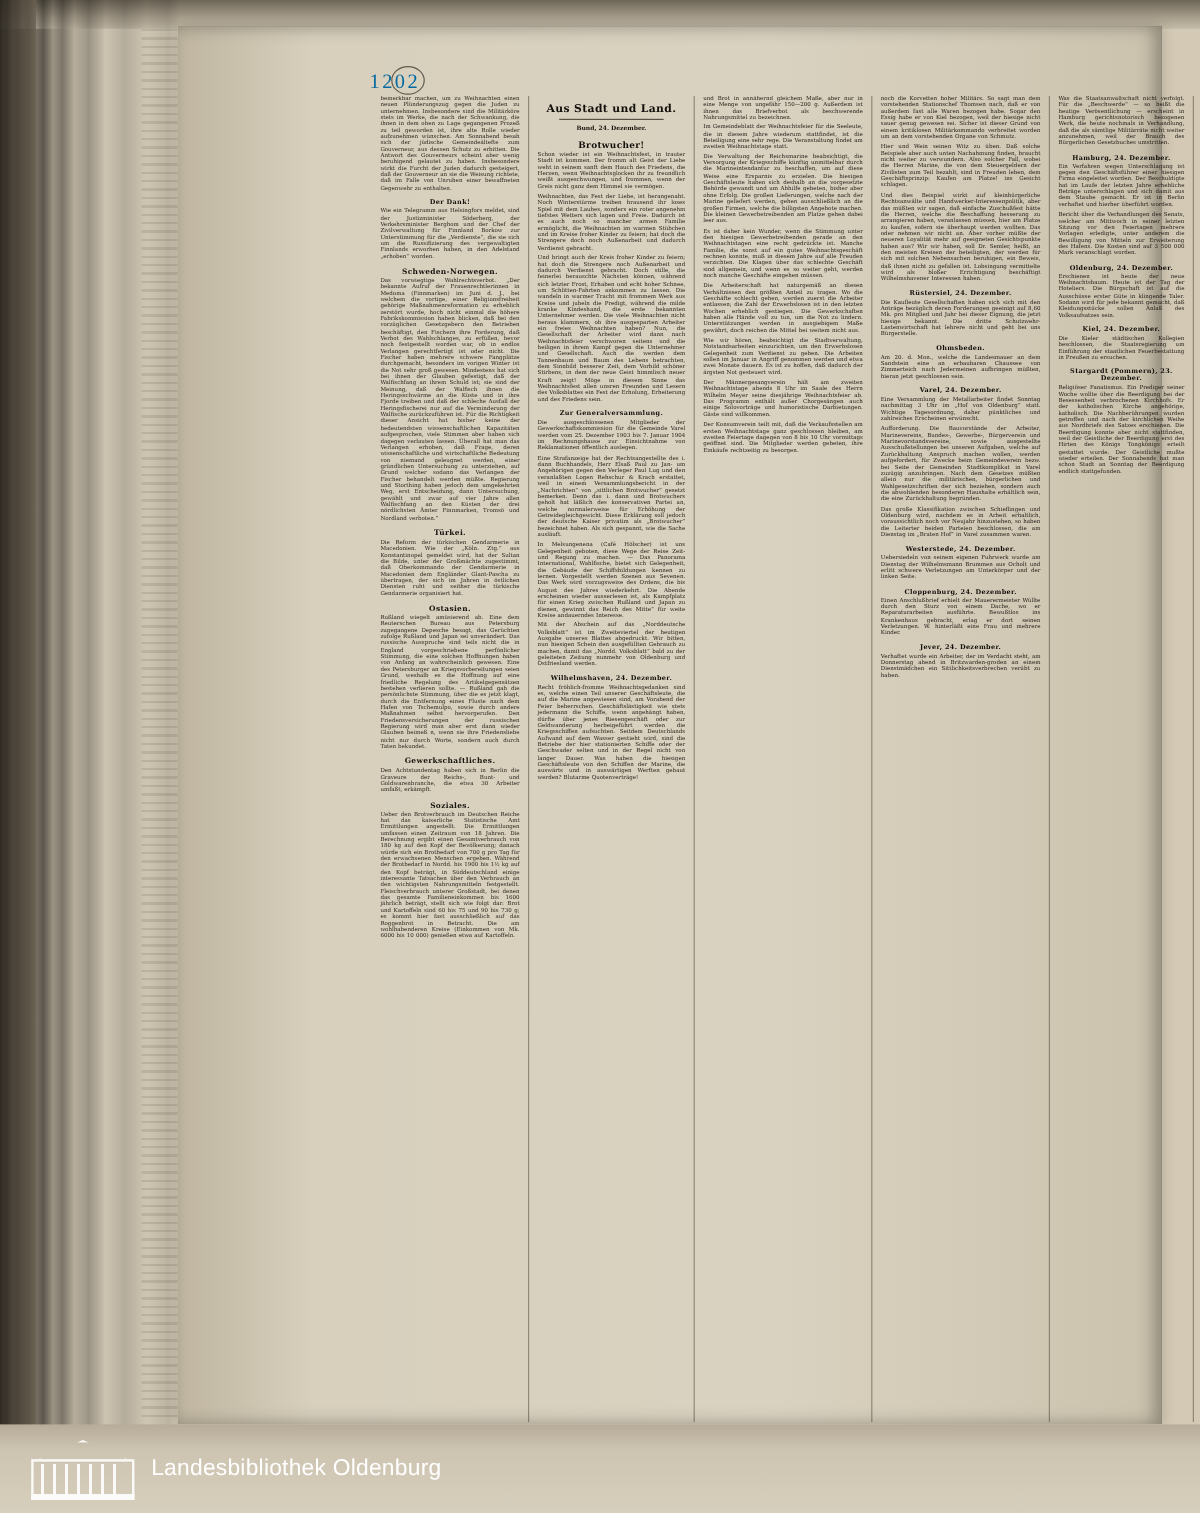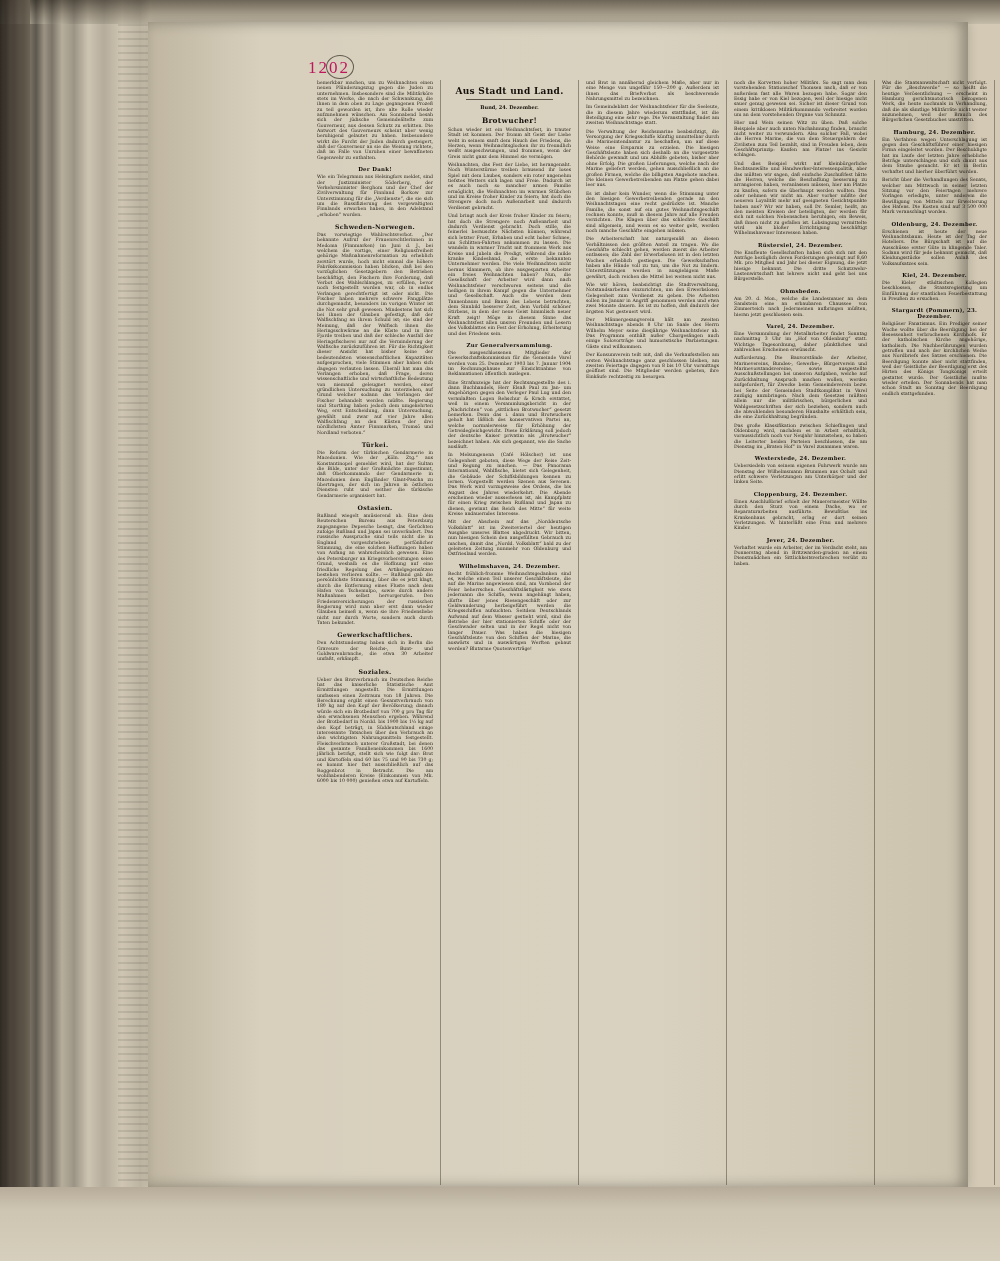--- a/index.html
+++ b/index.html
@@ -60,21 +60,21 @@
     position:absolute;left:0;bottom:0;width:1000px;height:74px;
     display:flex;align-items:center;gap:14px;padding-left:26px;
     box-sizing:border-box;
     color:#ffffff;font-family:"Liberation Sans",sans-serif;font-size:19px;
     letter-spacing:.2px;
   }
   #wm .lib-mark{opacity:.92;}
   
   #pageno{
     position:absolute;left:160px;top:36px;
-    font-family:"Liberation Serif",serif;font-size:17px;color:#be185d;
+    font-family:"Liberation Serif",serif;font-size:17px;color:#0369a1;
     letter-spacing:2px;
   }
   #pageno .ring{
     position:absolute;left:18px;top:-3px;width:26px;height:22px;
     border:1.6px solid #3a332a;border-radius:50%;opacity:.75;
   }
   
   #cols{
     position:absolute;left:162px;top:58px;width:795px;height:1105px;
     display:flex;gap:0;
@@ -259,14 +259,23 @@
         
         
         
       </div>
 
     </div>
   </div>
 
   <div id="bottomedge"></div>
 
+  <div id="wm">
+    <div class="library-logo lib-mark">
+      <div class="base"></div>
+      <div class="cols"></div>
+      <div class="roof"></div>
+      <div class="steps"></div>
+    </div>
+    <span>Landesbibliothek Oldenburg</span>
+  </div>
 
 </div>
 
 </body></html>

